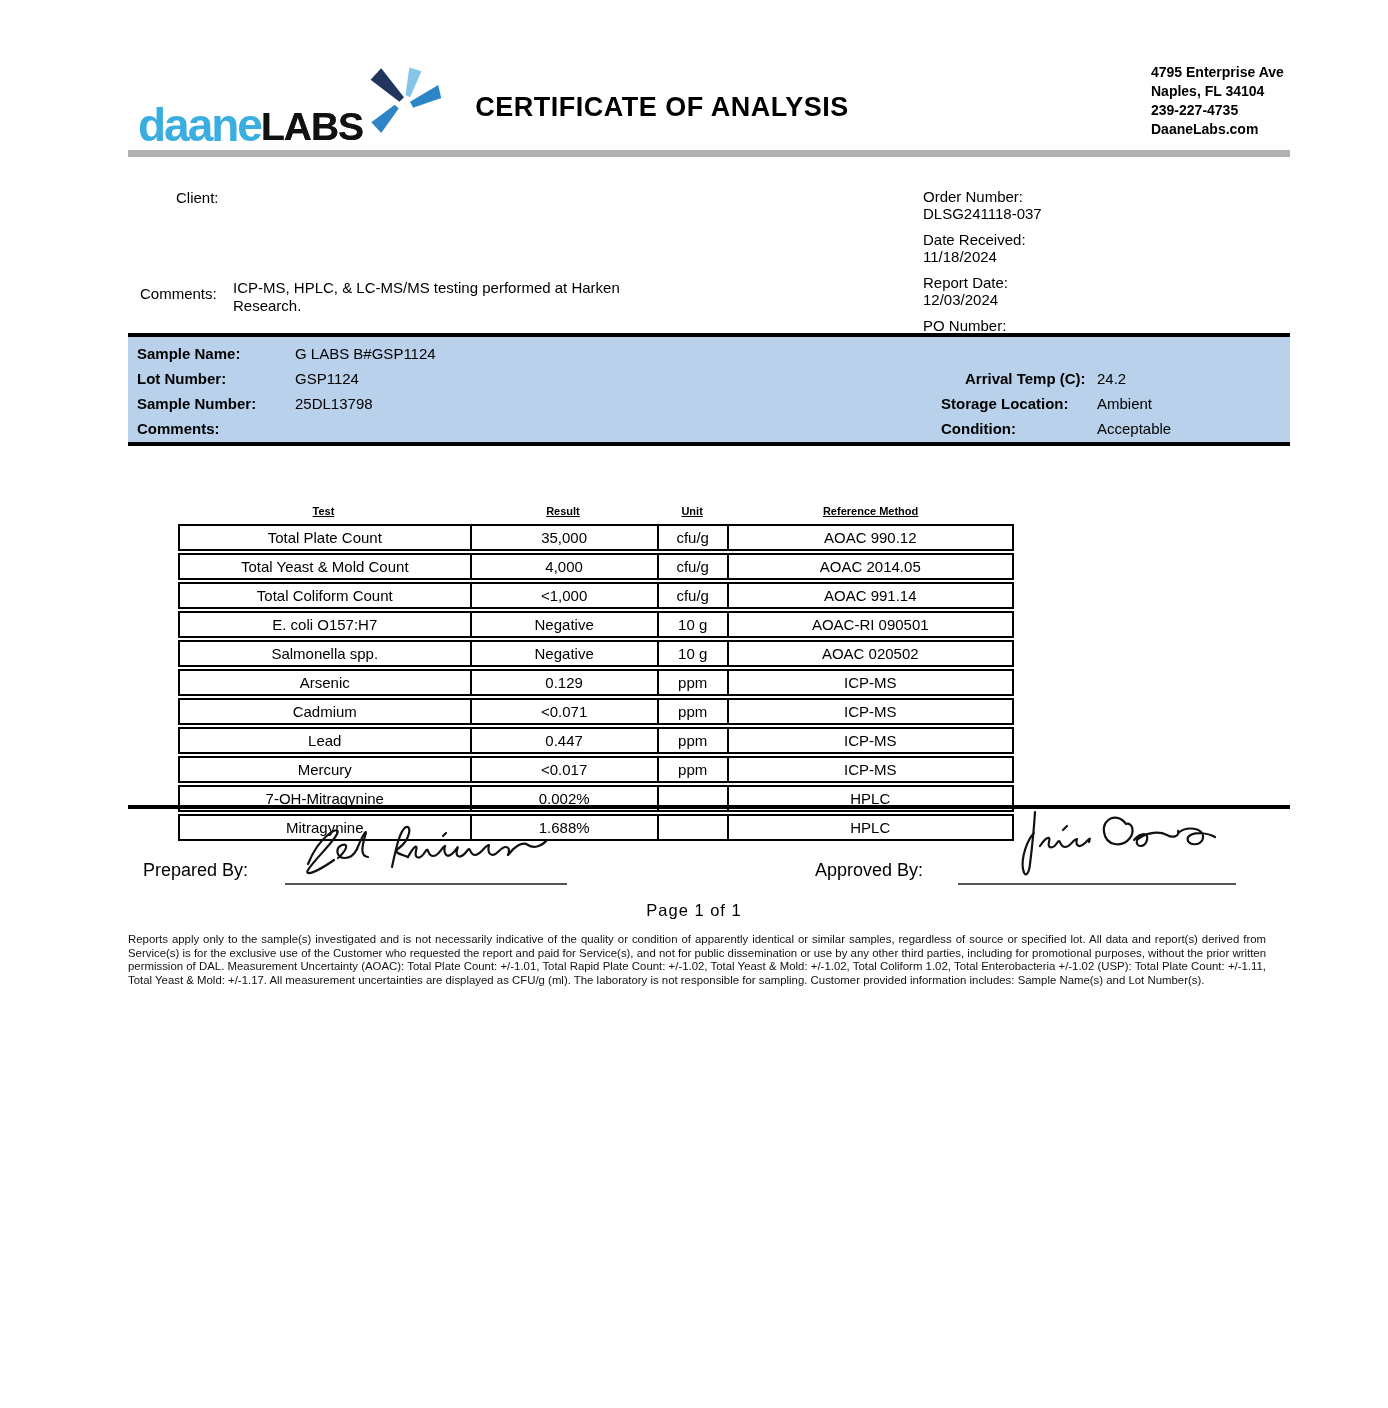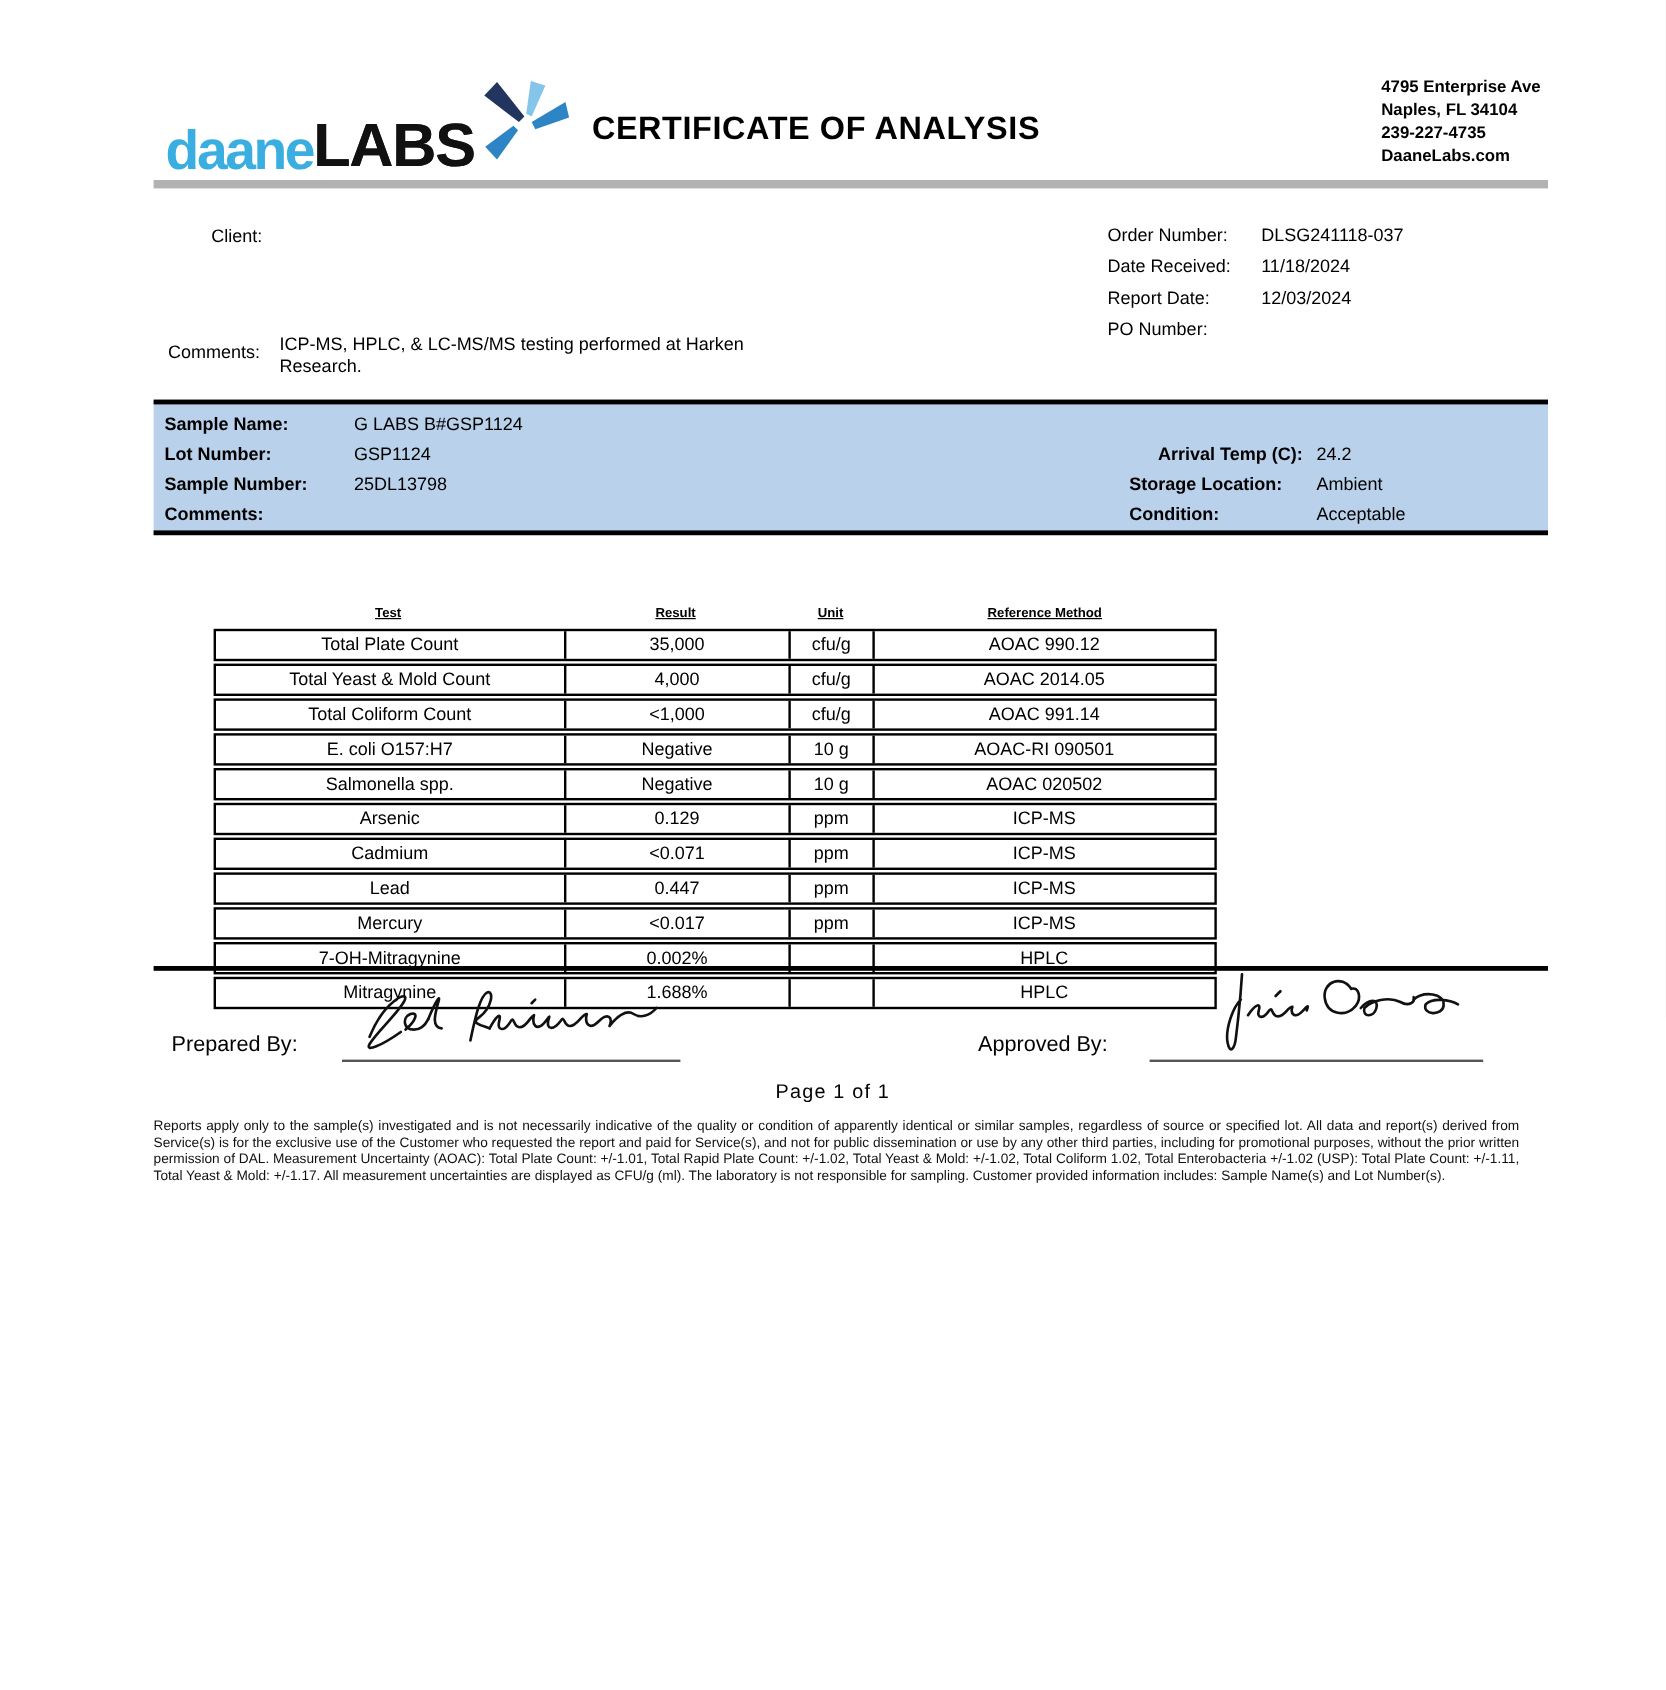--- a/index.html
+++ b/index.html
@@ -6,35 +6,35 @@
   body { background:#e9e9e9; font-family:"Liberation Sans", sans-serif; color:#000; }
   .page {
     position:relative; width:1388px; height:1408px; background:#fff; margin:0 auto;
     overflow:hidden;
   }
   .abs { position:absolute; }
 
   
   .logo-wrap { left:138px; top:66px; display:flex; align-items:flex-end; }
   .logo-daane { font-size:46px; font-weight:bold; color:#3aaee0; letter-spacing:-2px; line-height:1; }
-  .logo-labs { font-size:51px; font-weight:bold; color:#111; letter-spacing:-1px; line-height:1.05;
+  .logo-labs { font-size:39px; font-weight:bold; color:#111; letter-spacing:-1px; line-height:1.05;
                background:linear-gradient(#555,#000); -webkit-background-clip:text; background-clip:text; }
   .pinwheel { margin-left:2px; margin-bottom:6px; }
-  .doc-title { left:400px; top:92px; width:560px; text-align:center; font-size:27px; font-weight:bold; letter-spacing:0.5px; }
+  .doc-title { left:382px; top:92px; width:560px; text-align:center; font-size:27px; font-weight:bold; letter-spacing:0.5px; }
   .lab-address { left:1151px; top:63px; font-size:14px; font-weight:bold; line-height:19px; }
   .gray-bar { left:128px; top:150px; width:1162px; height:7px; background:#b2b2b2; }
 
   
   .info-label { font-size:15px; color:#000; }
   .client-label { left:176px; top:189px; }
   .client-lines { left:233px; top:189px; font-size:15px; line-height:27.5px; }
   .comments-label { left:140px; top:285px; }
   .comments-text { left:233px; top:279px; width:395px; font-size:15px; line-height:18px; }
   .order-grid { left:923px; top:188px; width:360px; }
-  .order-row { display:flex; margin-bottom:9px; }
+  .order-row { display:flex; margin-bottom:9px;flex-direction:column; }
   .order-row .lbl { width:128px; font-size:15px; }
   .order-row .val { font-size:15px; }
 
   
   .sample-block { left:128px; top:333px; width:1162px; height:113px; background:#b9d1ea;
                   border-top:4px solid #000; border-bottom:4px solid #000; }
   .sample-block .lbl { position:absolute; font-size:15px; font-weight:bold; }
   .sample-block .val { position:absolute; font-size:15px; }
 
   

